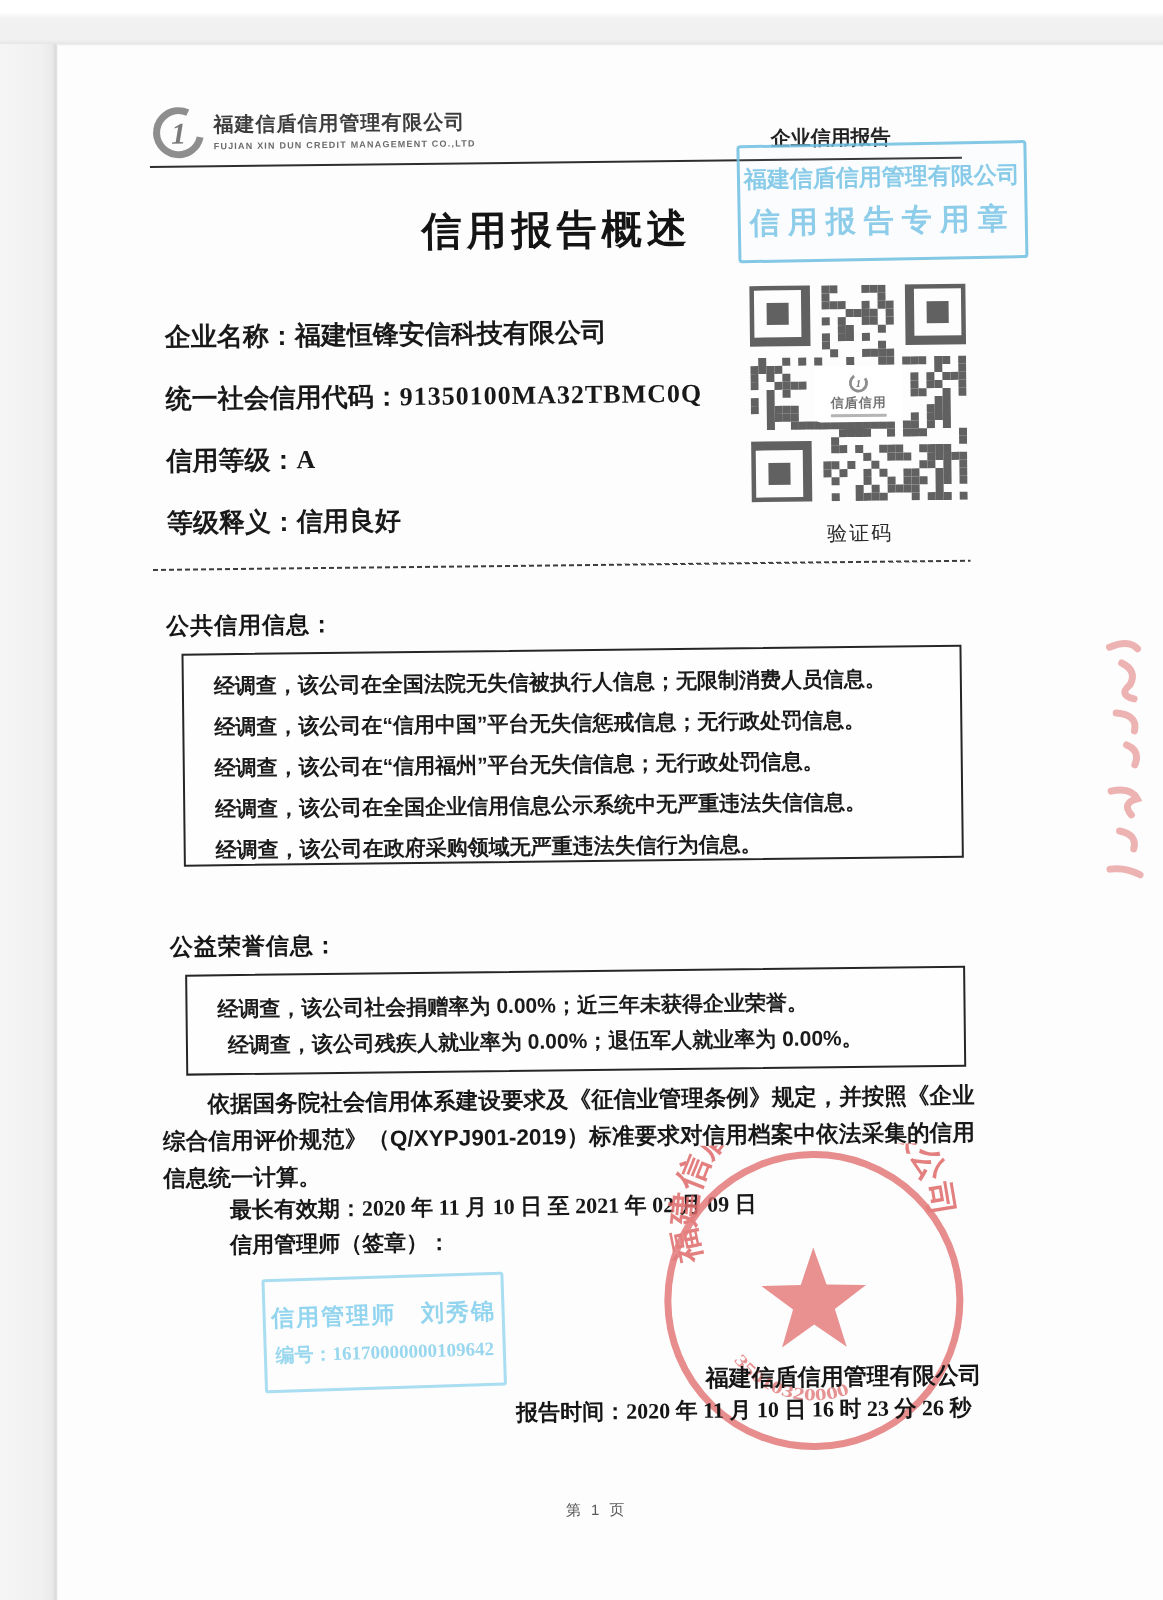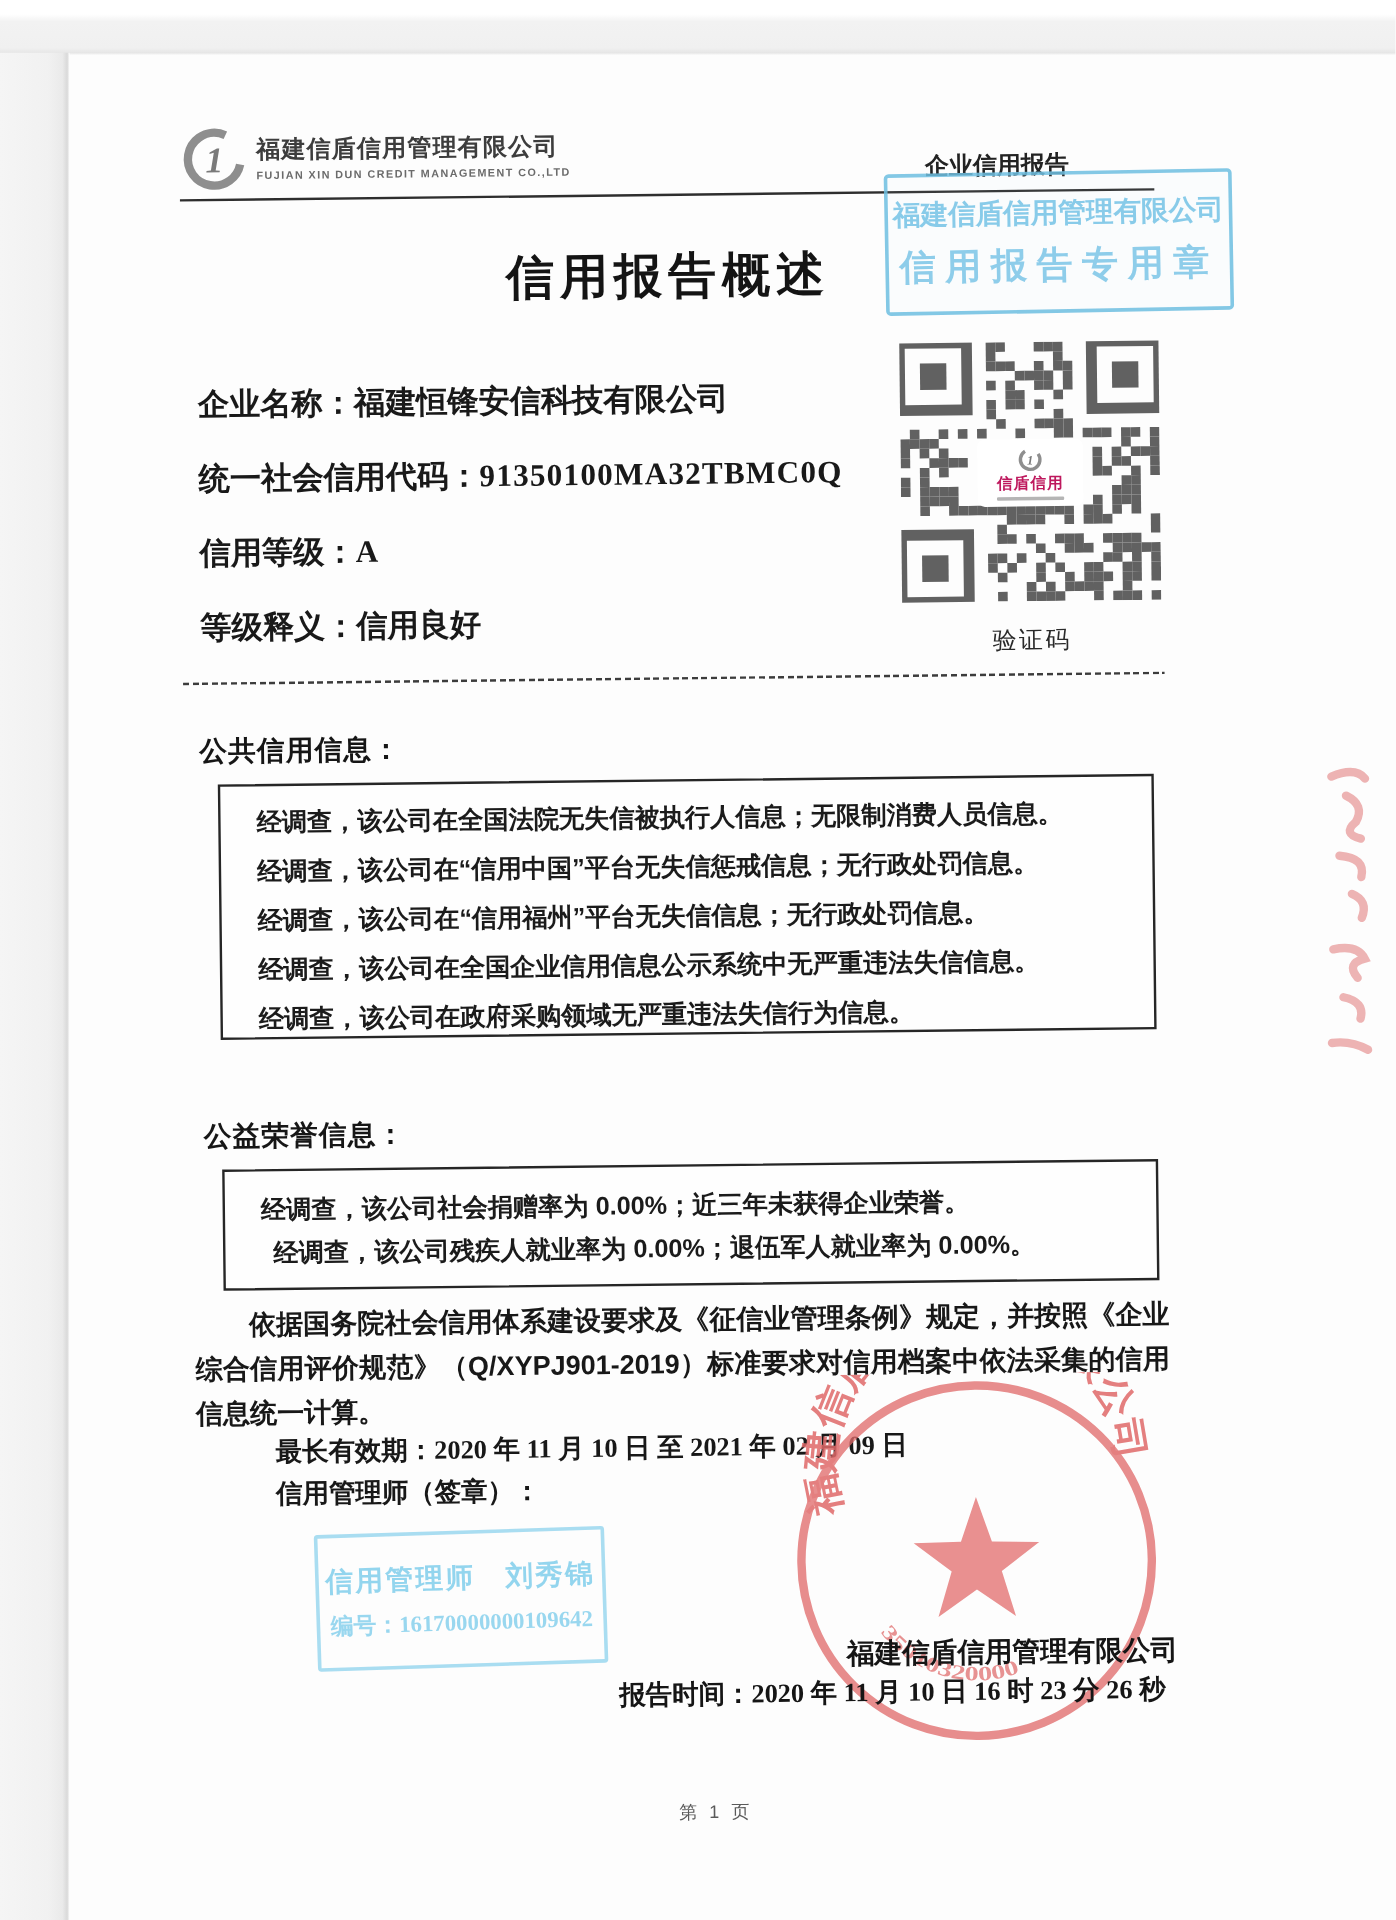--- a/index.html
+++ b/index.html
@@ -38,21 +38,21 @@
   
   .fields{top:320px;left:163px;}
   .field-row{height:62px;font-size:26px;font-weight:700;color:#191919;white-space:nowrap;}
   .field-value.mono{font-family:"Liberation Serif","DejaVu Serif",serif;font-weight:700;letter-spacing:1px;}
   
   .qr-wrap{top:293px;left:748px;width:216px;height:216px;}
   .qr-wrap svg{display:block;}
   .qr-center{position:absolute;top:81px;left:64px;width:88px;height:56px;background:#fff;border-radius:6px;
     display:flex;flex-direction:column;align-items:center;justify-content:center;}
   .qr-center .mini-swoosh{width:22px;height:22px;}
-  .qr-center .qr-brand{font-size:13px;font-weight:700;color:#be185d;letter-spacing:1px;margin-top:0px;}
+  .qr-center .qr-brand{font-size:13px;font-weight:700;color:#737373;letter-spacing:1px;margin-top:0px;}
   .qr-center .qr-brand-sub{width:56px;height:3px;background:#b5b5b5;margin-top:2px;border-radius:1px;}
   .qr-caption{top:528px;left:748px;width:216px;text-align:center;font-size:20px;color:#2a2a2a;font-weight:500;letter-spacing:2px;}
   
   .dashed-rule{top:569px;left:148px;width:818px;height:2px;
     background:repeating-linear-gradient(90deg,#3c3c3c 0 5px,transparent 5px 8px);}
   
   .sec-heading{font-size:23px;font-weight:700;color:#161616;letter-spacing:1px;}
   .h-public{top:611px;left:161px;}
   .box{border:2px solid #262626;background:rgba(255,255,255,0.4);}
   .box-public{top:654px;left:176px;width:780px;height:213px;padding:10px 18px 0 30px;box-sizing:border-box;}

